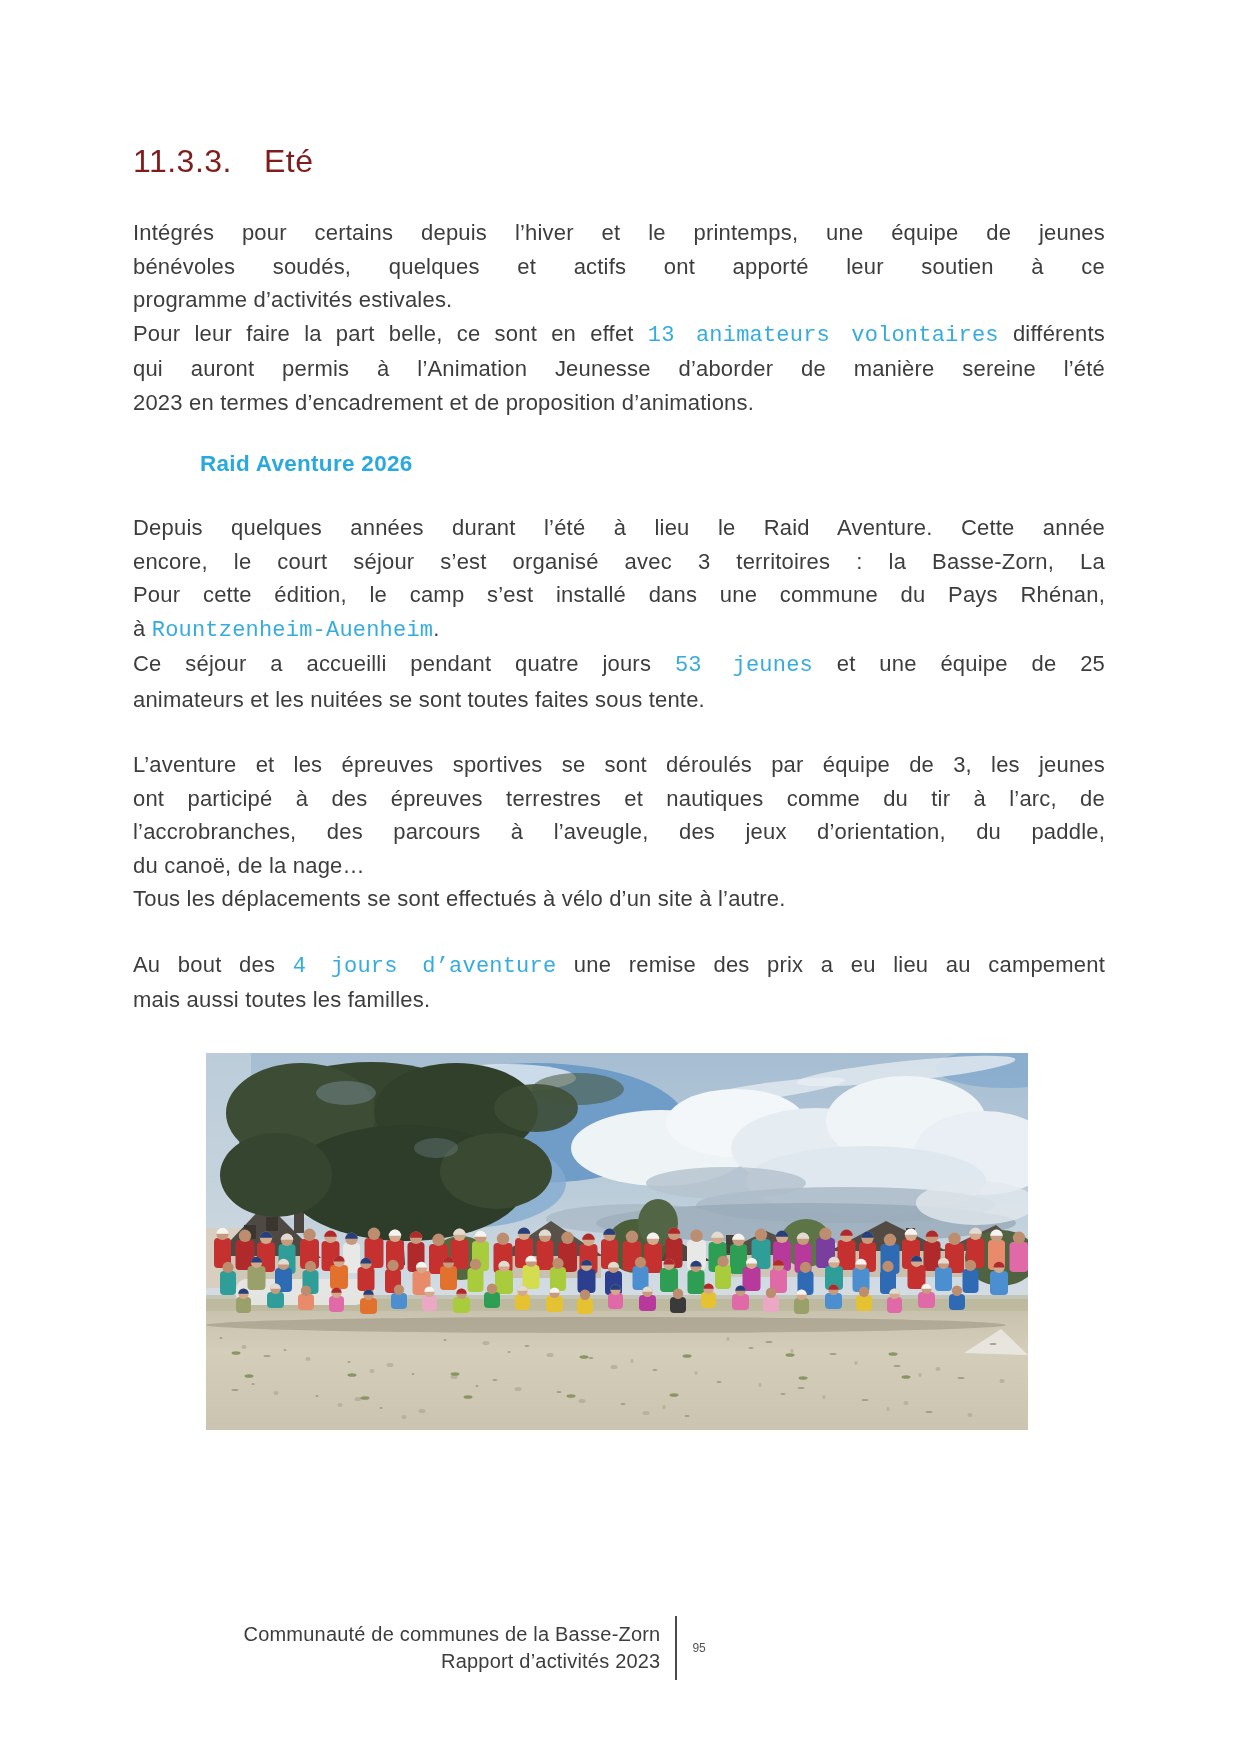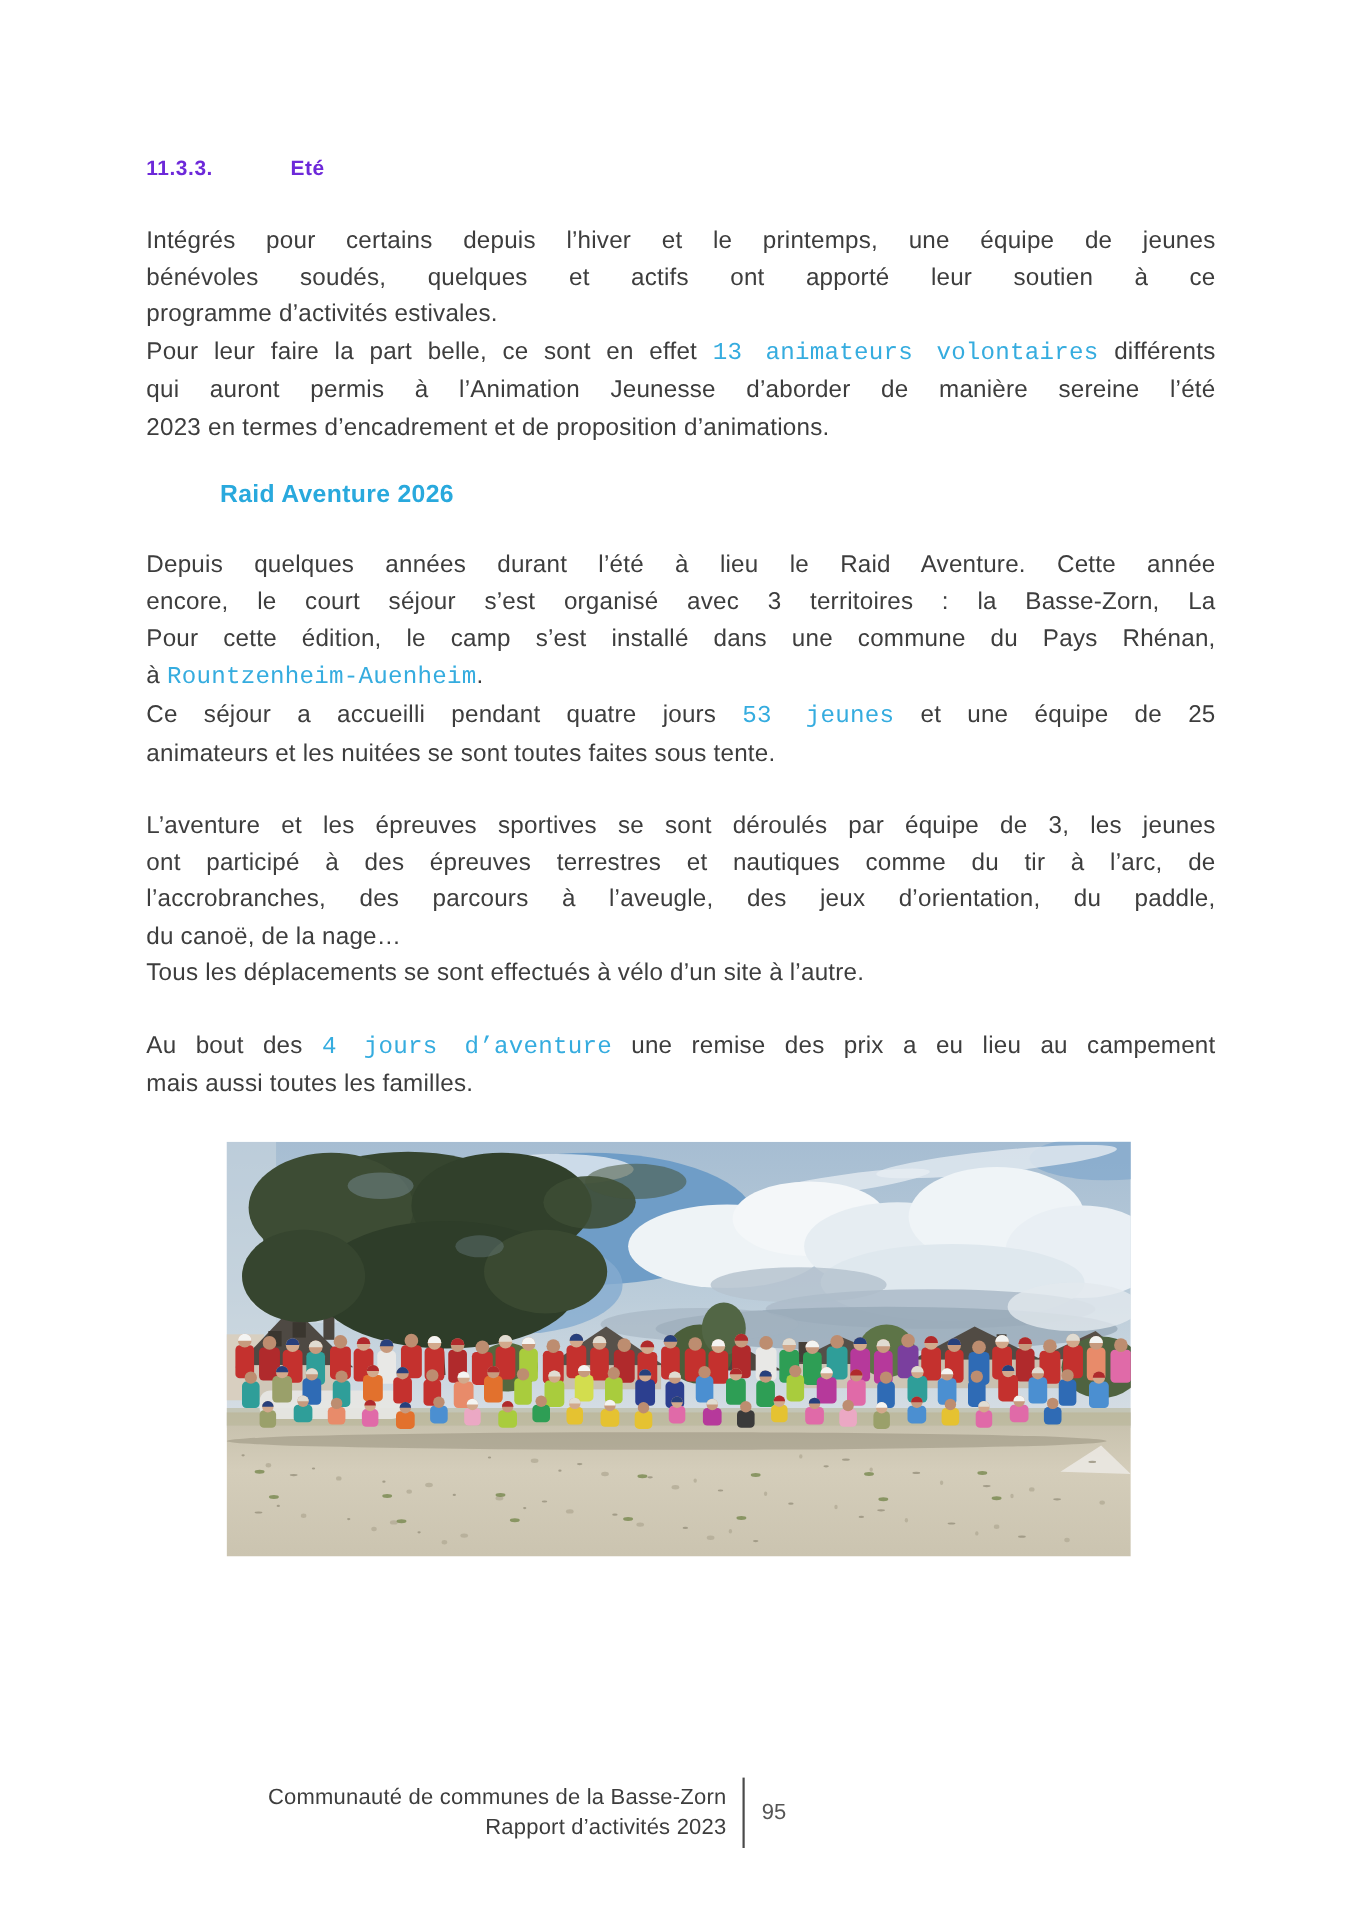--- a/index.html
+++ b/index.html
@@ -1,33 +1,33 @@
 <!DOCTYPE html>
 <html lang="fr"><head>
 <meta charset="utf-8">
 <style>
   html,body{margin:0;padding:0;background:#ffffff;}
   .page{
     position:relative;width:1240px;height:1754px;background:#ffffff;overflow:hidden;
     font-family:"Liberation Sans","DejaVu Sans",sans-serif;color:#3d3d3d;
   }
   .content{position:absolute;left:133px;top:143px;width:972px;}
-  .h1{font-size:19px;font-weight:700;color:#6d28d9;margin:0 0 36px 0;letter-spacing:.5px;}
+  .h1{font-size:32px;font-weight:400;color:#7f1d1d;margin:0 0 36px 0;letter-spacing:.5px;}
   .h1 .num{display:inline-block;width:131px;}
   .para{font-size:22px;line-height:33.5px;letter-spacing:.2px;margin:0 0 32px 0;}
   .line{text-align:left;}
   .line.just{text-align:justify;text-align-last:justify;}
   .accent{color:#35acdf;font-family:Liberation Mono, monospace;}
   .subheading{font-size:22.5px;font-weight:700;color:#29a9dd;letter-spacing:.3px;margin:2px 0 34px 67px;}
   .photo-wrap{margin:36px 0 0 73px;width:822px;height:377px;}
   .photo-wrap svg{display:block;width:822px;height:377px;}
   .footer{position:absolute;top:1616px;left:0;width:962px;display:flex;justify-content:center;align-items:center;gap:15px;}
   .footer-text{text-align:right;font-size:20px;line-height:27px;color:#3d3d3d;letter-spacing:.2px;}
   .footer-rule{width:2px;height:64px;background:#4a4a4a;}
-  .footer-page{font-size:20px;color:#555555;width:26px;text-align:left;}
+  .footer-page{font-size:12px;color:#555555;width:26px;text-align:left;}
 </style>
 </head>
 <body>
 
 <div class="page">
 
   <div class="content">
     <div class="h1">
       <span class="num">11.3.3.</span><span>Eté</span>
     </div>

